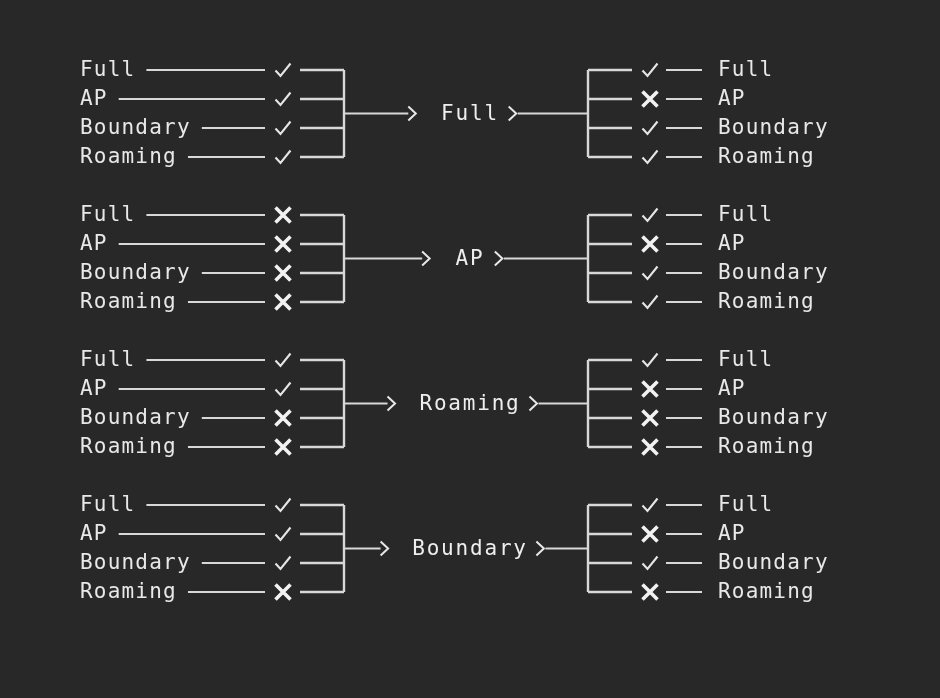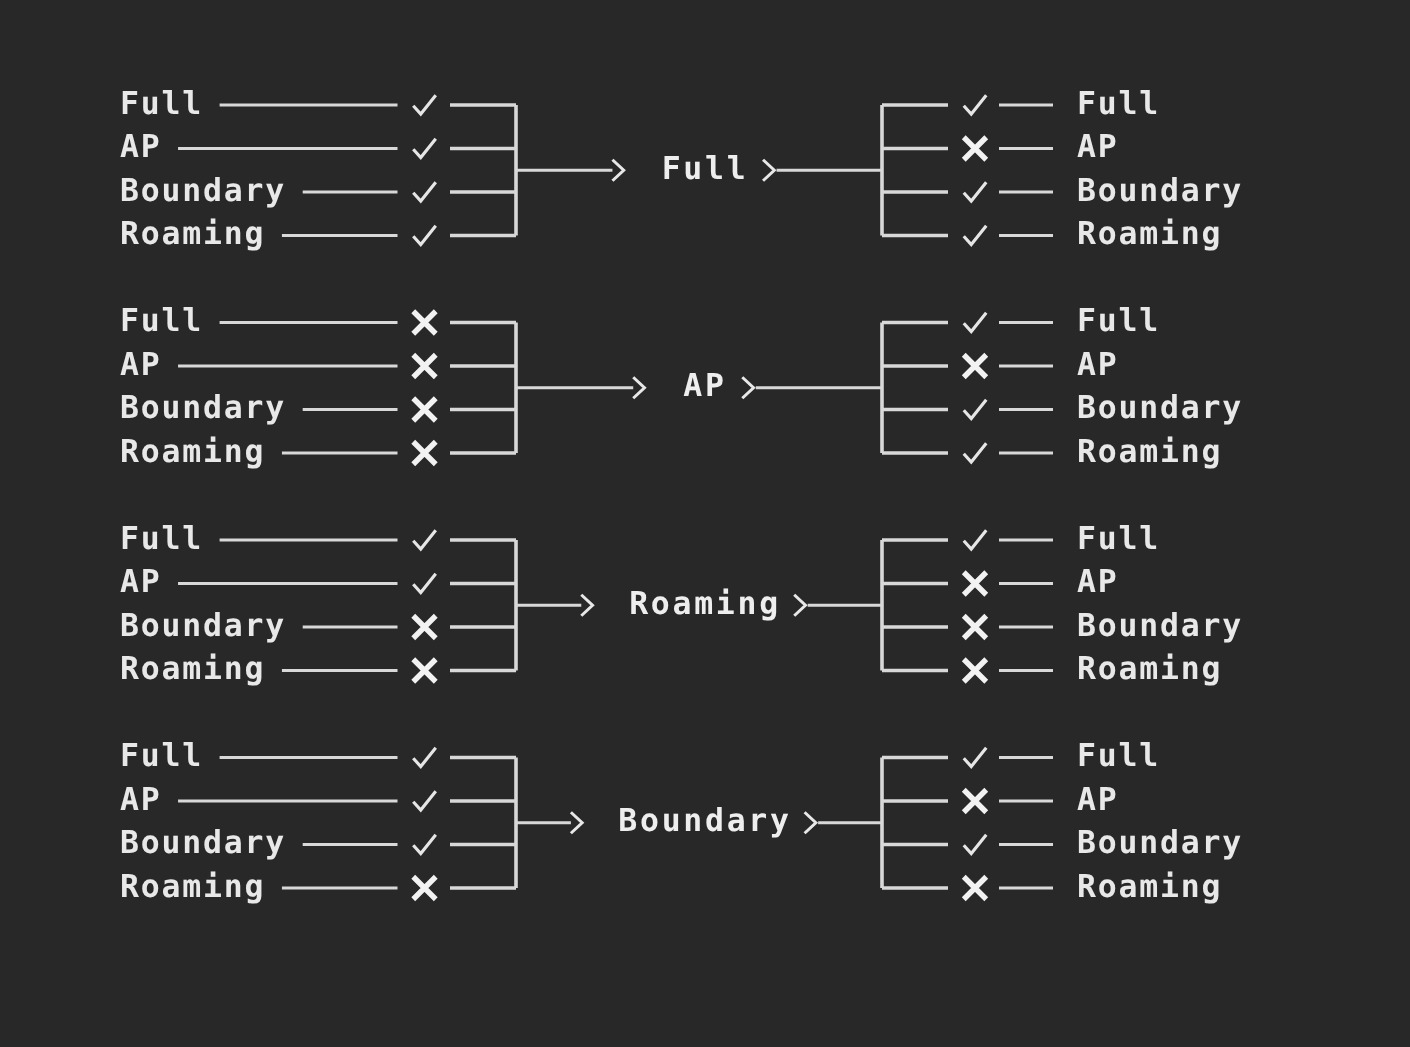--- a/index.html
+++ b/index.html
@@ -8,21 +8,20 @@
     padding: 0;
     background: #282828;
   }
   #page {
     position: relative;
     width: 940px;
     height: 698px;
     background: #282828;
     font-family: "DejaVu Sans Mono", "Liberation Mono", monospace;
     overflow: hidden;
-    font-weight: bold;
   }
   svg.diagram {
     position: absolute;
     left: 0;
     top: 0;
     width: 940px;
     height: 698px;
     display: block;
   }
   .lbl {

